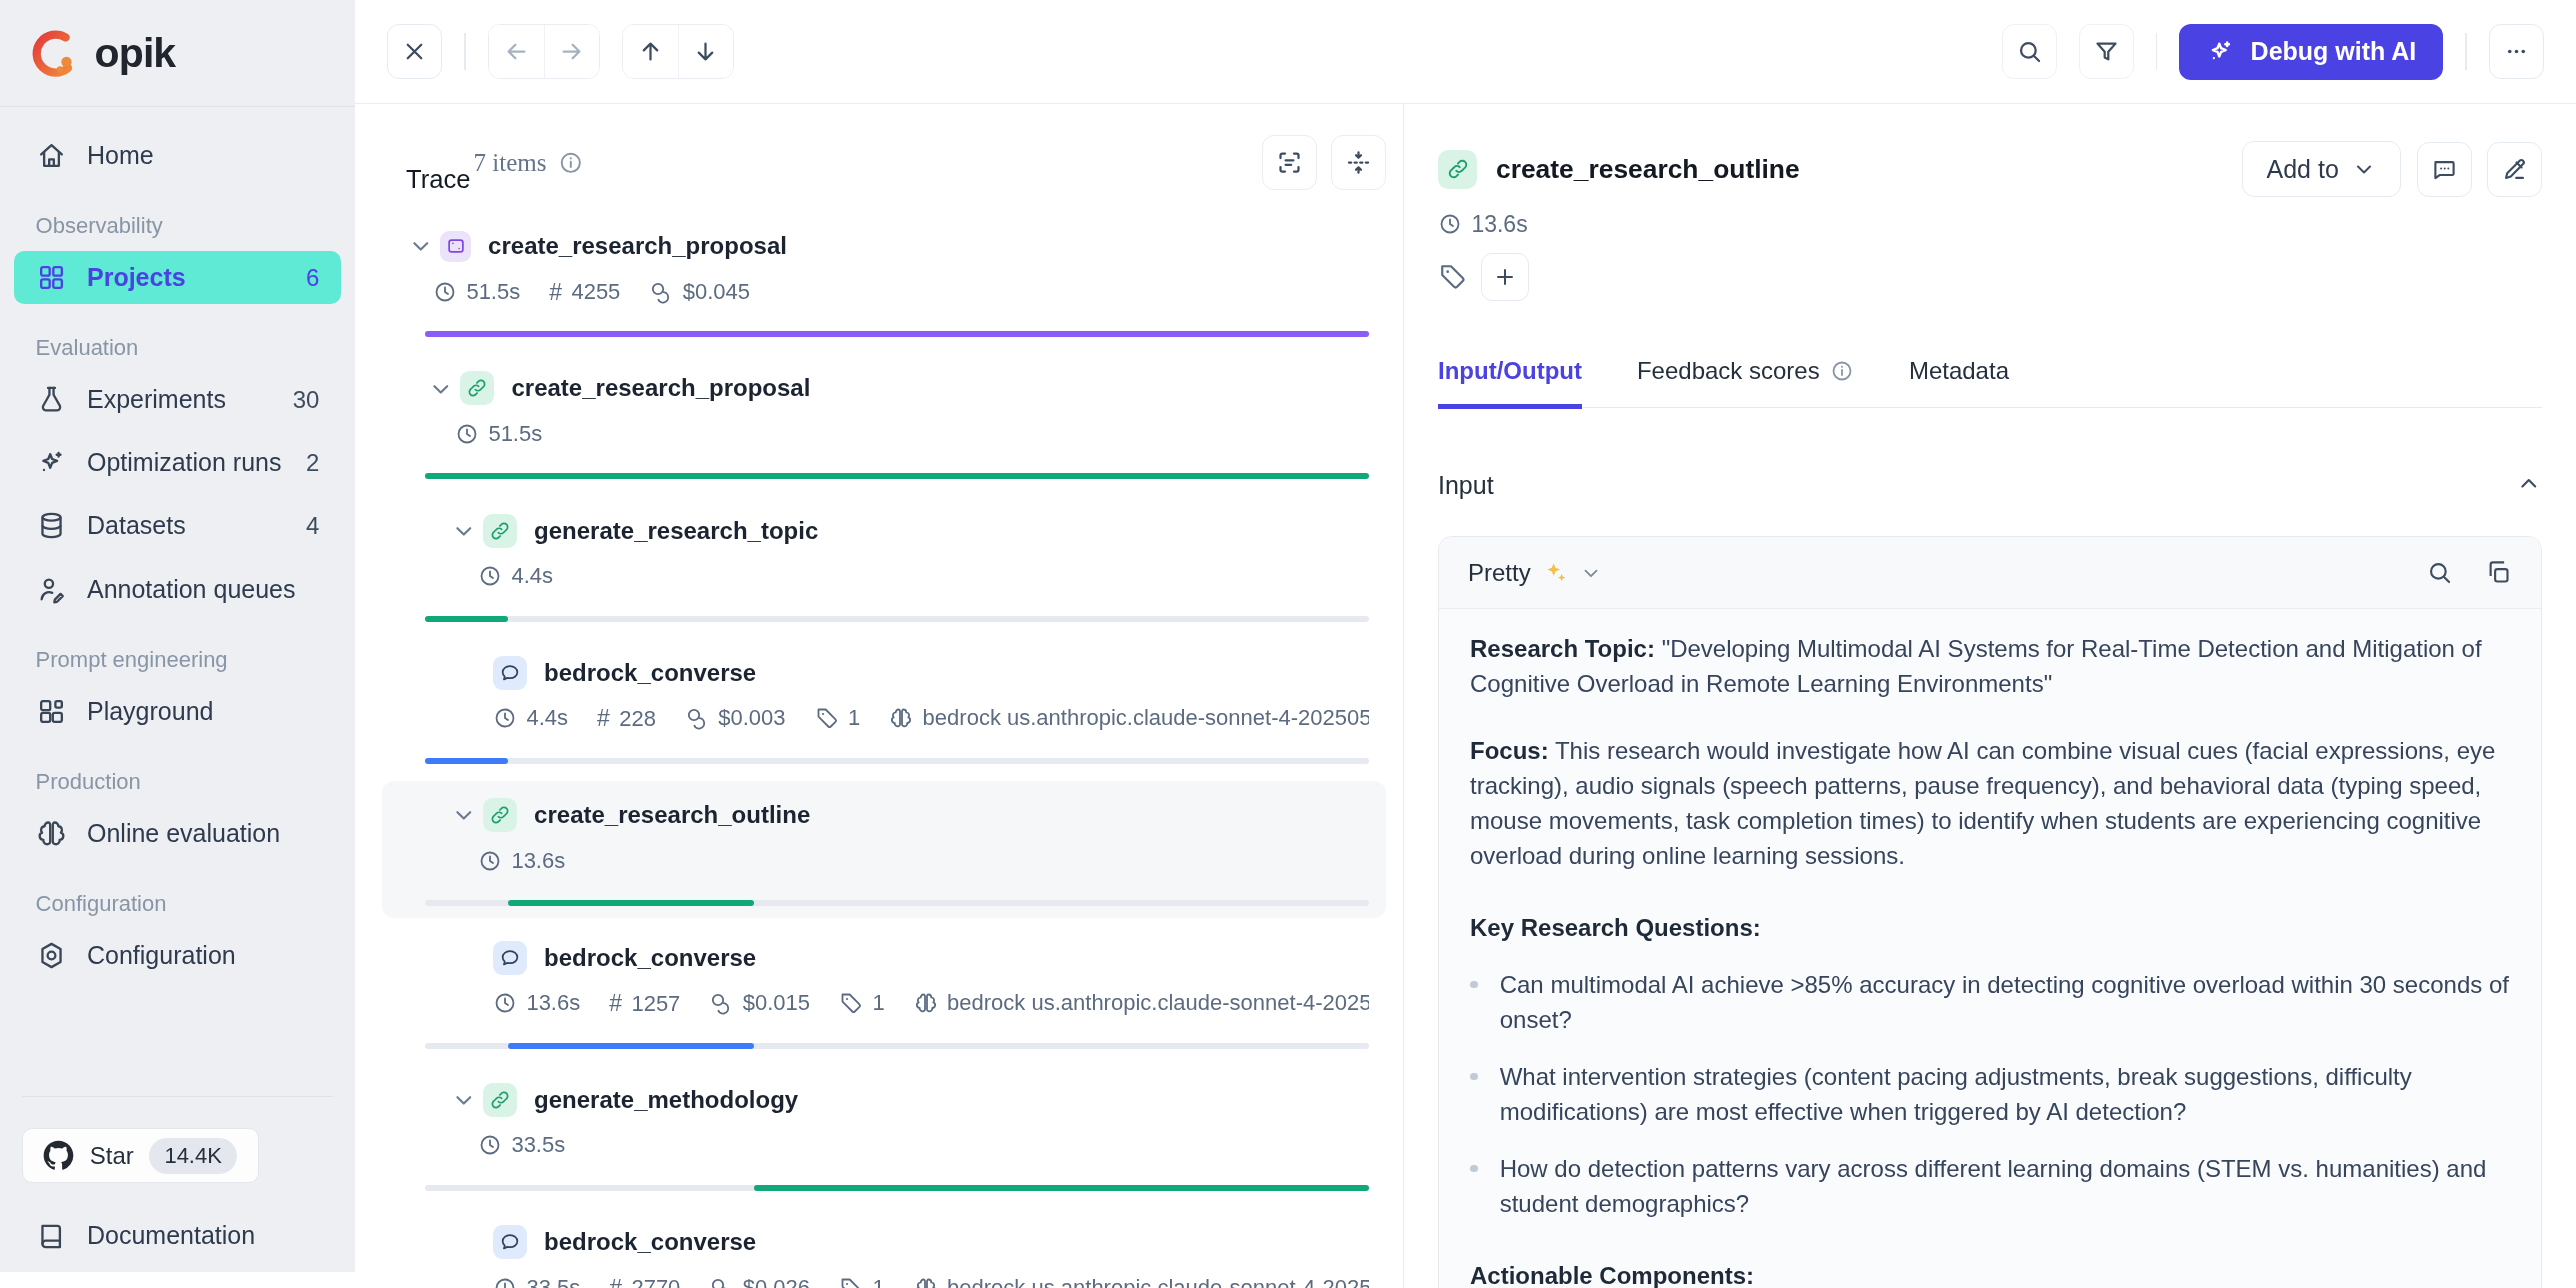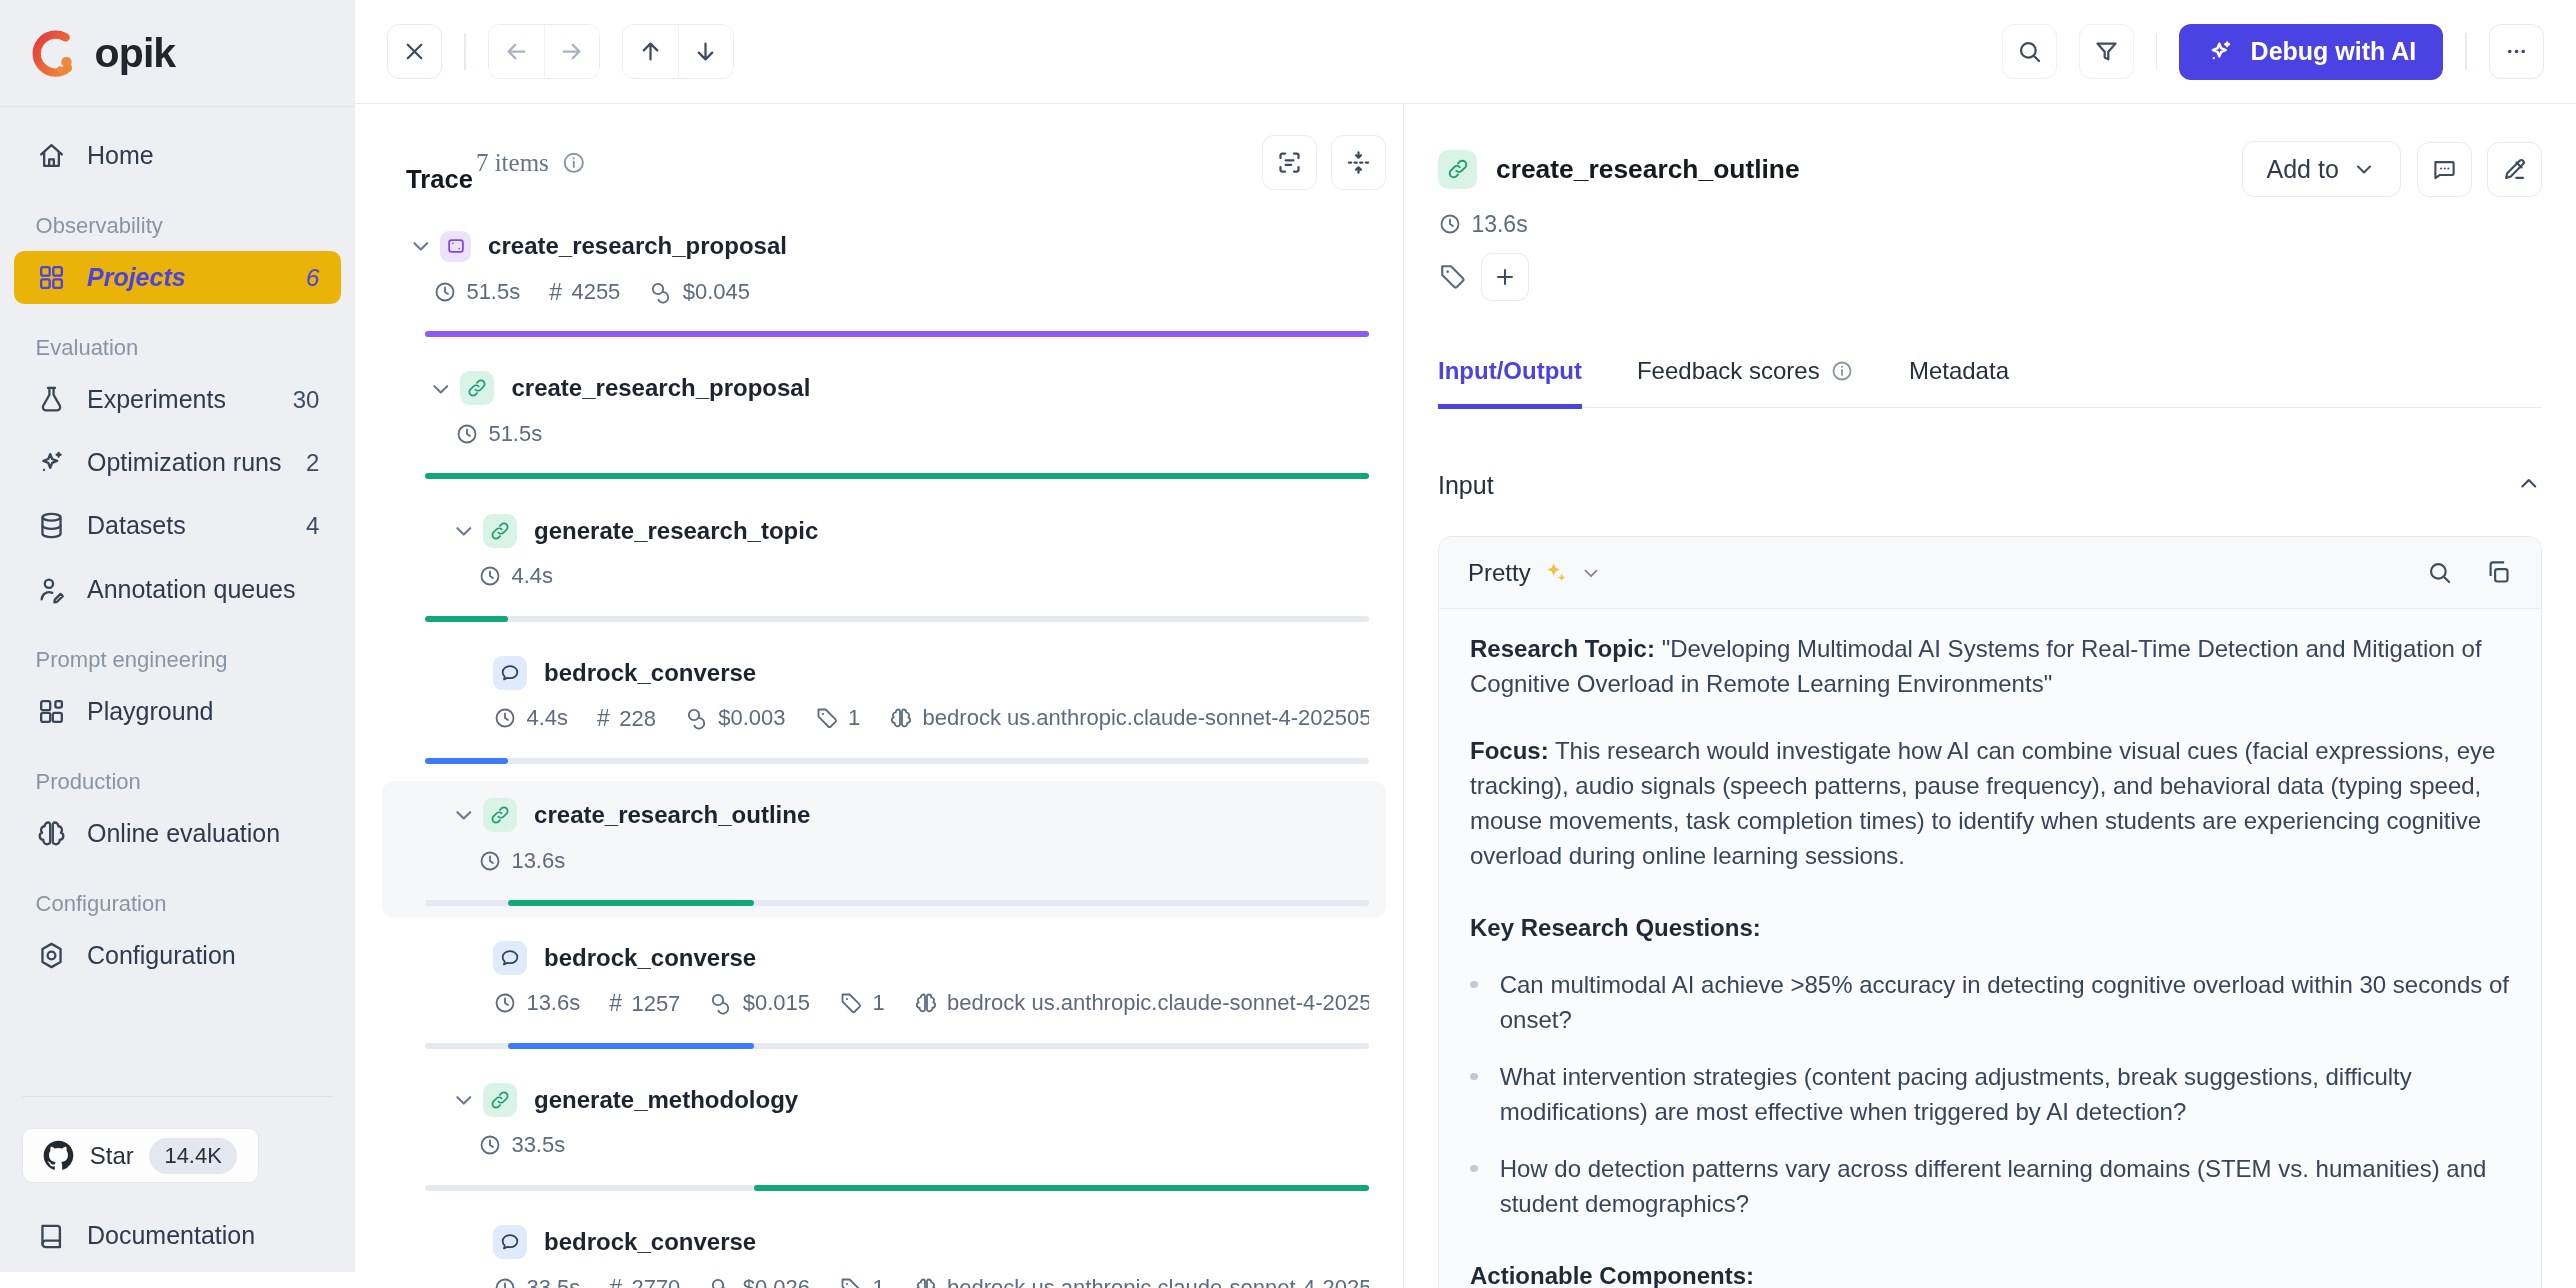--- a/index.html
+++ b/index.html
@@ -12,21 +12,21 @@
   svg { display:block; }
 
   
   .sidebar { position:absolute; left:0; top:0; bottom:16px; width:355px; background:#edeff2; z-index:1; overflow:hidden; }
   .logo-row { height:107px; border-bottom:1.7px solid #dfe3e8; display:flex; align-items:center; padding:0 32px; gap:13.6px; }
   .logo-text { font-size:41px; font-weight:700; color:#21262e; letter-spacing:-0.9px; }
   .nav { padding:22px 13.6px 0 13.6px; }
   .nav-item { height:53px; margin-bottom:10.2px; display:flex; align-items:center; gap:20.4px; padding:0 22px; border-radius:10.2px; color:#2e3a4e; font-size:25px; cursor:pointer; }
   .nav-item svg { width:31px; height:31px; flex:none; color:#3a4656; }
   .nav-item .count { margin-left:auto; font-size:24px; color:#3e4c60; }
-  .nav-item.active { background:#eab308; color:#4b42e3; font-weight:600;font-style:italic; }
+  .nav-item.active { background:#5eead4; color:#4b42e3; font-weight:600; }
   .nav-item.active svg { color:#4b42e3; }
   .nav-item.active .count { color:#4b42e3; font-weight:400; }
   .section-title { margin:31px 22px 12px; font-size:22px; color:#8795a6; }
   .side-footer { position:absolute; left:0; right:0; bottom:0; padding:0 13.6px 0; }
   .side-divider { height:1.7px; background:#dfe3e8; margin:0 8.5px 31px; }
   .star-btn { display:inline-flex; align-items:center; gap:15.3px; height:55px; padding:0 20.4px; margin-left:8.5px; background:#fdfdfe; border:1.7px solid #e3e7ec; border-radius:10.2px; font-size:24px; color:#26303d; cursor:pointer; }
   .star-btn svg { width:31px; height:31px; }
   .star-badge { background:#e4e8ee; border-radius:851px; padding:5.1px 15.3px; font-size:22px; color:#26303d; }
   .doc-item { margin-top:25.6px; }
 
@@ -43,21 +43,21 @@
   .vdiv { width:1.7px; height:37px; background:#e6ebf1; flex:none; }
   .spacer { flex:1; }
   .debug-btn { height:56px; padding:0 27px; background:#4b42e3; color:#fff; border:none; border-radius:12px; display:flex; align-items:center; gap:15.3px; font-size:25px; font-weight:600; font-family:inherit; cursor:pointer; flex:none; }
   .debug-btn svg { width:29px; height:29px; }
 
   .body-cols { flex:1; display:flex; min-height:0; }
 
   
   .tree-panel { width:1049px; flex:none; border-right:1.7px solid #e7eaee; padding:0 17px 0 51px; overflow:hidden; }
   .tree-head { display:flex; align-items:center; height:55px; margin:31px 0 22px; }
-  .tree-title { font-size:25.6px; font-weight:700; color:#141a22;margin-top:34px; }
+  .tree-title { font-size:25.6px; font-weight:400; color:#141a22;margin-top:34px; }
   .tree-count { font-size:25px; color:#64748b; margin-left:3px;font-family:Liberation Serif, serif; }
   .tree-head .info { margin-left:12px; color:#8795a6; }
   .tree-head .info svg { width:25.6px; height:25.6px; }
   .tree-actions { margin-left:auto; display:flex; gap:13.6px; }
 
   .trow { margin:0 0 5.1px -24px; padding:13.6px 17px 12px 24px; border-radius:12px; }
   .trow.selected { background:#f5f7f9; }
   .trow-head { display:flex; align-items:center; height:41px; }
   .chev { width:29px; height:29px; color:#6b7a8e; flex:none; display:flex; align-items:center; justify-content:center; cursor:pointer; }
   .chev svg { width:25.6px; height:25.6px; }

